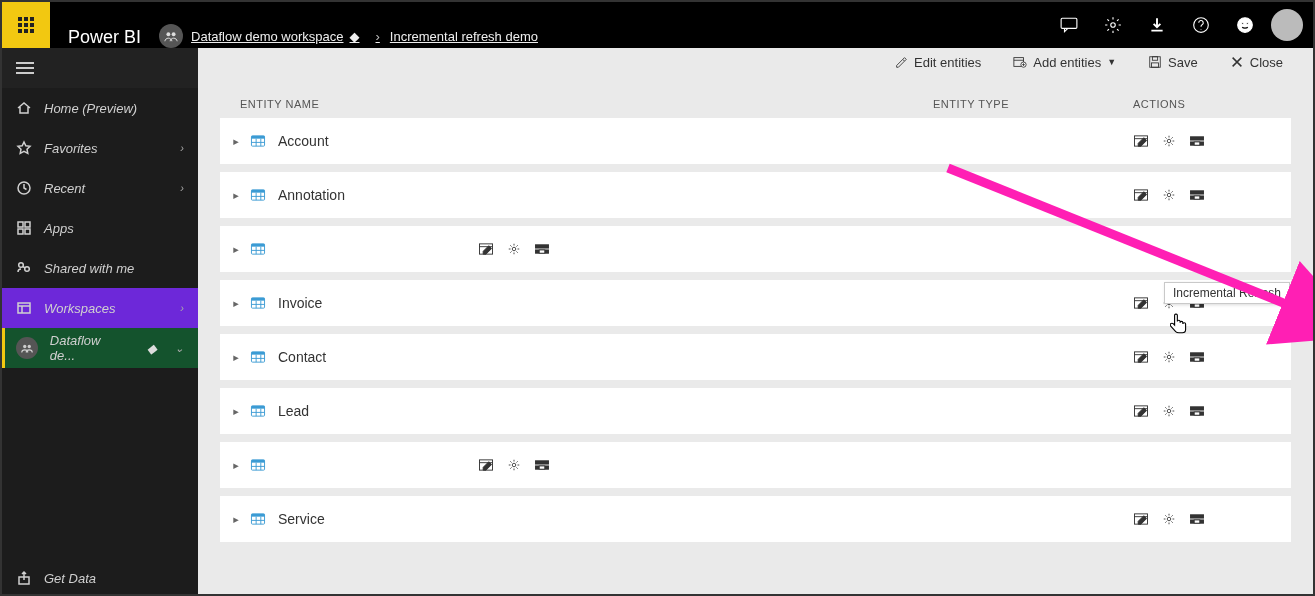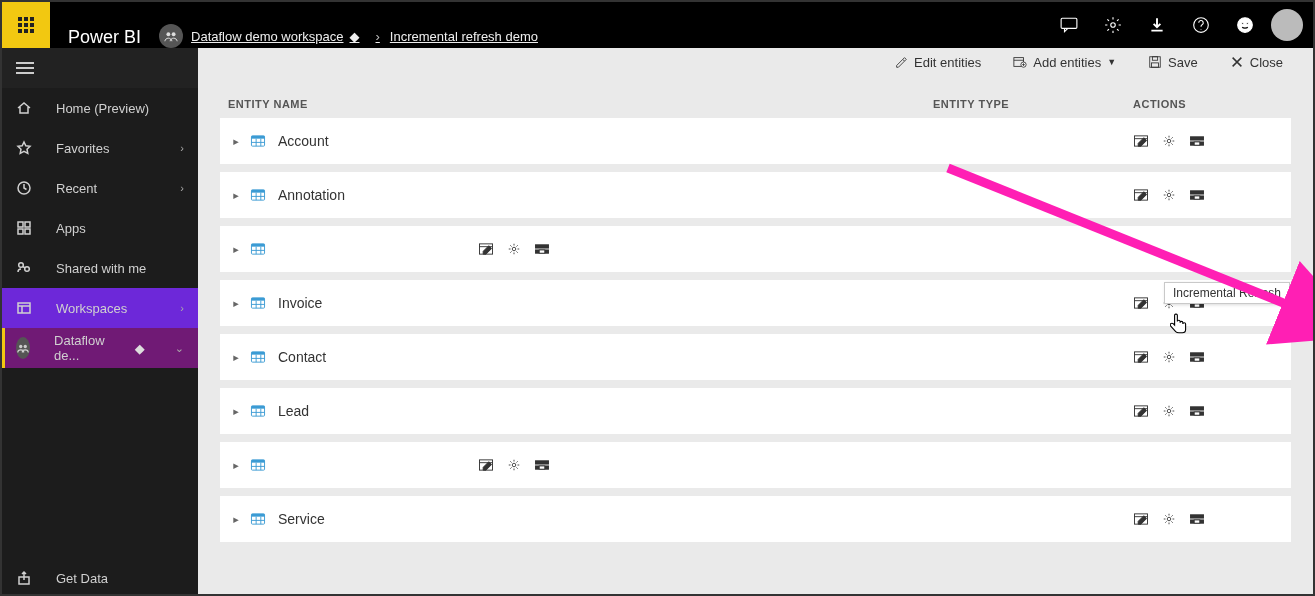--- a/index.html
+++ b/index.html
@@ -22,32 +22,32 @@
   .top-btn { width: 44px; height: 46px; display: flex; align-items: center; justify-content: center; color: #fff; }
   .top-btn svg { width: 18px; height: 18px; fill: #fff; stroke: #fff; }
   .avatar { width: 32px; height: 32px; border-radius: 50%; background: #bbb; margin: 0 10px 0 4px; }
   .toolbar { flex:1; display:flex; justify-content:flex-end; align-items:center; padding-right:24px; gap:32px; font-size:13px; color:#333;}
   .toolbar .tbtn{ display:flex; align-items:center; gap:6px;}
   .toolbar svg{ width:14px; height:14px; fill:#333; stroke:#333;}
 
   
   .shell { display:flex; height: calc(596px - 46px); }
   .leftnav { width: 196px; background: #1c1c1c; color:#d0d0d0; display:flex; flex-direction:column; font-size:13px; }
-  .navitem { height:40px; display:flex; align-items:center; padding:0 14px; gap:24px; position:relative;}
+  .navitem { height:40px; display:flex; align-items:center; padding:0 14px; gap:12px; position:relative;font-style:italic;}
   .navitem svg{ width:16px; height:16px; fill:none; stroke:#d0d0d0; stroke-width:1.5;}
   .navitem .chev { margin-left:auto; font-size:11px; color:#aaa;}
   .nav-spacer{ flex:1;}
   .navitem.ws{ background:#6d28d9;}
-  .navitem.current{ background:#701a75; border-left:3px solid #f2c811; padding-left:11px;}
+  .navitem.current{ background:#14532d; border-left:3px solid #f2c811; padding-left:11px;}
   .ws-icon{ width:22px; height:22px; border-radius:50%; background:#555; display:inline-flex; align-items:center; justify-content:center;}
   .ws-icon svg{width:12px;height:12px;fill:#ccc;stroke:none;}
 
   
   .main { flex:1; background:#eaeaea; position:relative; padding: 20px 22px; overflow:hidden;}
-  .table-head { display:flex; font-size:11px; color:#555; letter-spacing:0.5px; font-weight:700; padding: 0 8px 8px 8px;}
+  .table-head { display:flex; font-size:11px; color:#555; letter-spacing:0.5px; font-weight:400; padding: 0 8px 8px 8px; margin-left: 12px;}
   .col-name { flex:1; }
   .col-type { width:200px; text-align:left;}
   .col-act  { width:150px; text-align:left;}
   .entity-row { background:#fff; height:46px; margin-bottom:8px; display:flex; align-items:center; padding:0 8px; font-size:14px; color:#333;}
   .entity-row .expander{ width:16px; text-align:center; color:#666; font-size:11px;}
   .entity-row .eicon{ width:16px; height:14px; margin:0 12px 0 6px;}
   .entity-row .ename{ flex:1; }
   .entity-row .etype{ width:200px;}
   .entity-row .eact{ width:150px; display:flex; gap:12px; align-items:center;}
   .eact svg{ width:16px; height:14px; fill:#333; stroke:#333;}

